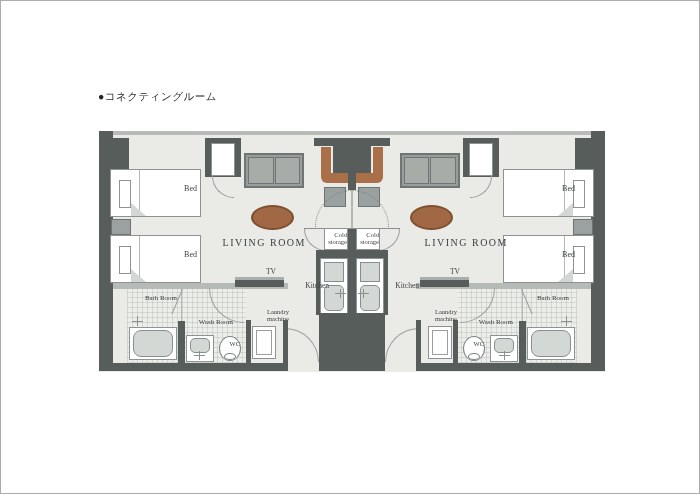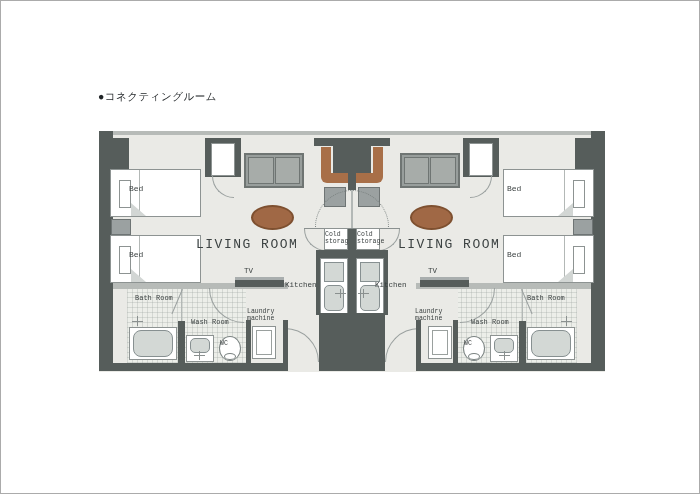--- a/index.html
+++ b/index.html
@@ -19,23 +19,23 @@
   .hl{background:#8a908f;}
   .hl2{background:#b3b8b6;}
   
   .wh{background:#ffffff;border:1px solid #8d9392;}
   .fx{background:#d3d8d5;border:1px solid #879091;}
   .arc{border:0 solid #9aa09f;background:transparent;}
   .arc.bl{border-left-width:1px;border-bottom-width:1px;border-bottom-left-radius:100% 100%;}
   .arc.tr{border-top-width:1px;border-right-width:1px;border-top-right-radius:100% 100%;}
   .arc.tl-dot{border-style:dotted;border-top-width:1px;border-left-width:1px;border-top-left-radius:100% 100%;border-color:#7d8483;}
   
-  .t{font-family:Liberation Mono, monospace;color:#3c4242;text-align:left;line-height:1.2;}
+  .t{font-family:Liberation Serif, serif;color:#3c4242;text-align:right;line-height:1.2;}
   .room.right .t{transform:scaleX(-1);}
-  .t.living{font-size:13px;letter-spacing:1.5px;}
+  .t.living{font-size:10px;letter-spacing:1.5px;}
   .t.bed{font-size:8px;}
   .t.small{font-size:7px;}
   .t.tiny{font-size:6.5px;line-height:1.1;}
   .t.kit{font-size:7.5px;}
   
   .sofa{background:#989e9c;border:2px solid #6f7573;display:flex;padding:2px;gap:1px;}
   .sofa>div{flex:1;background:#a7aca9;border:1px solid #6f7573;}
   .table{background:#a06845;border:2px solid #7e5030;border-radius:50%;}
   .wood{background:#a86f48;}
   .chair{background:#9ba1a1;border:1px solid #6e7474;}

